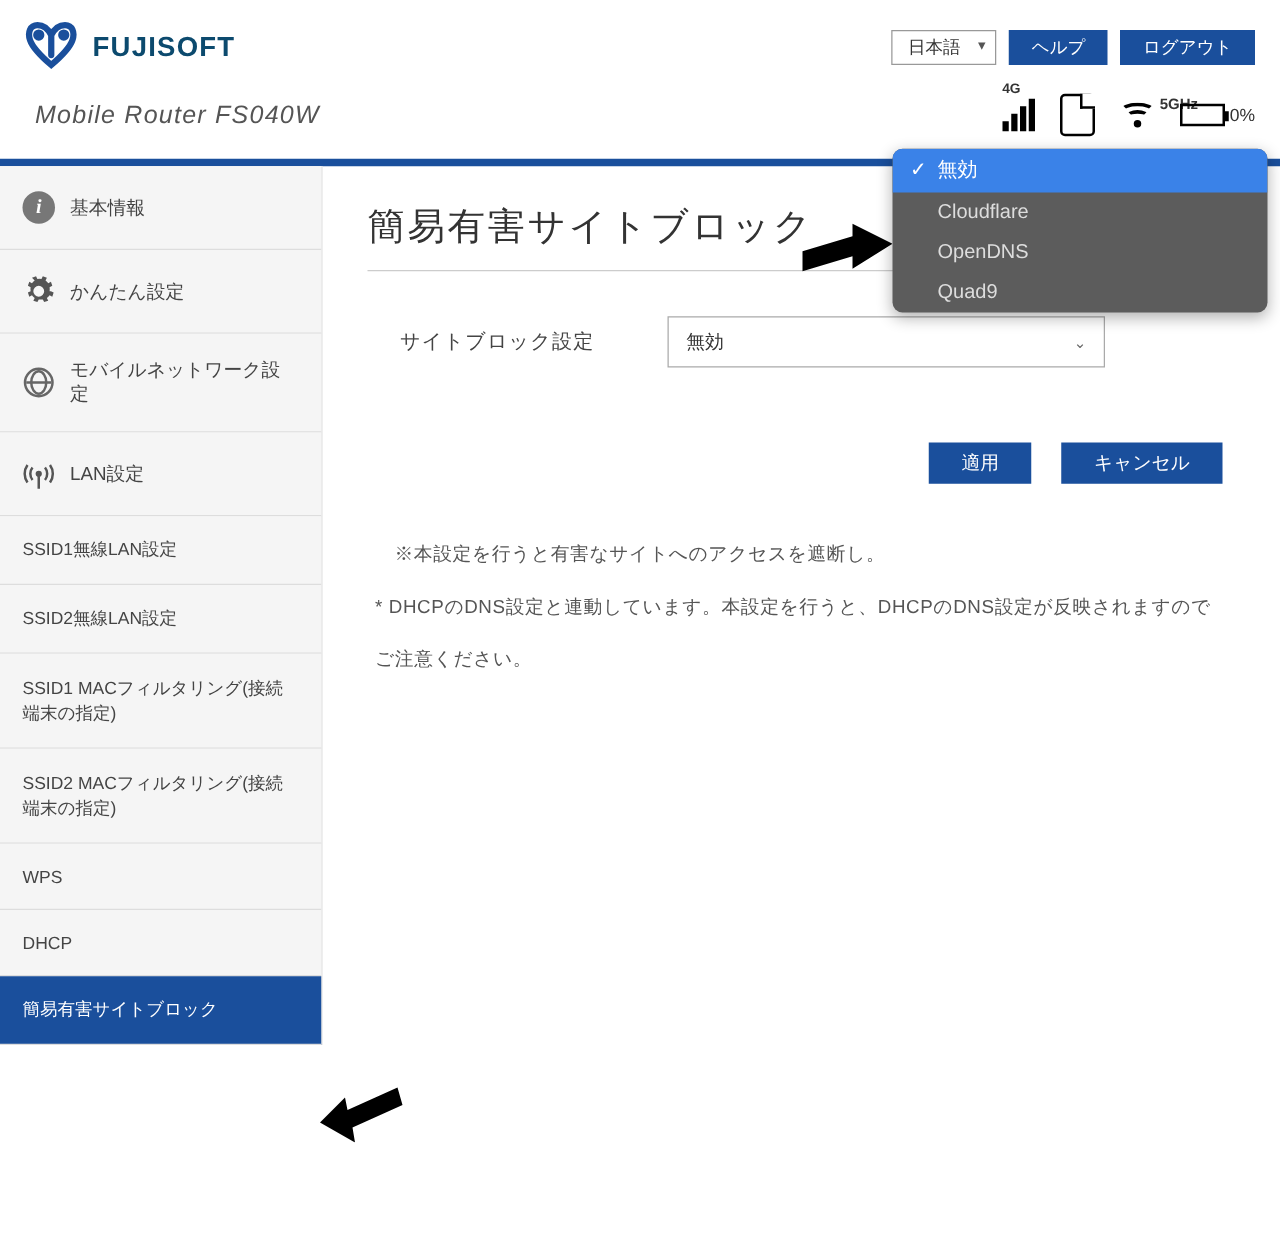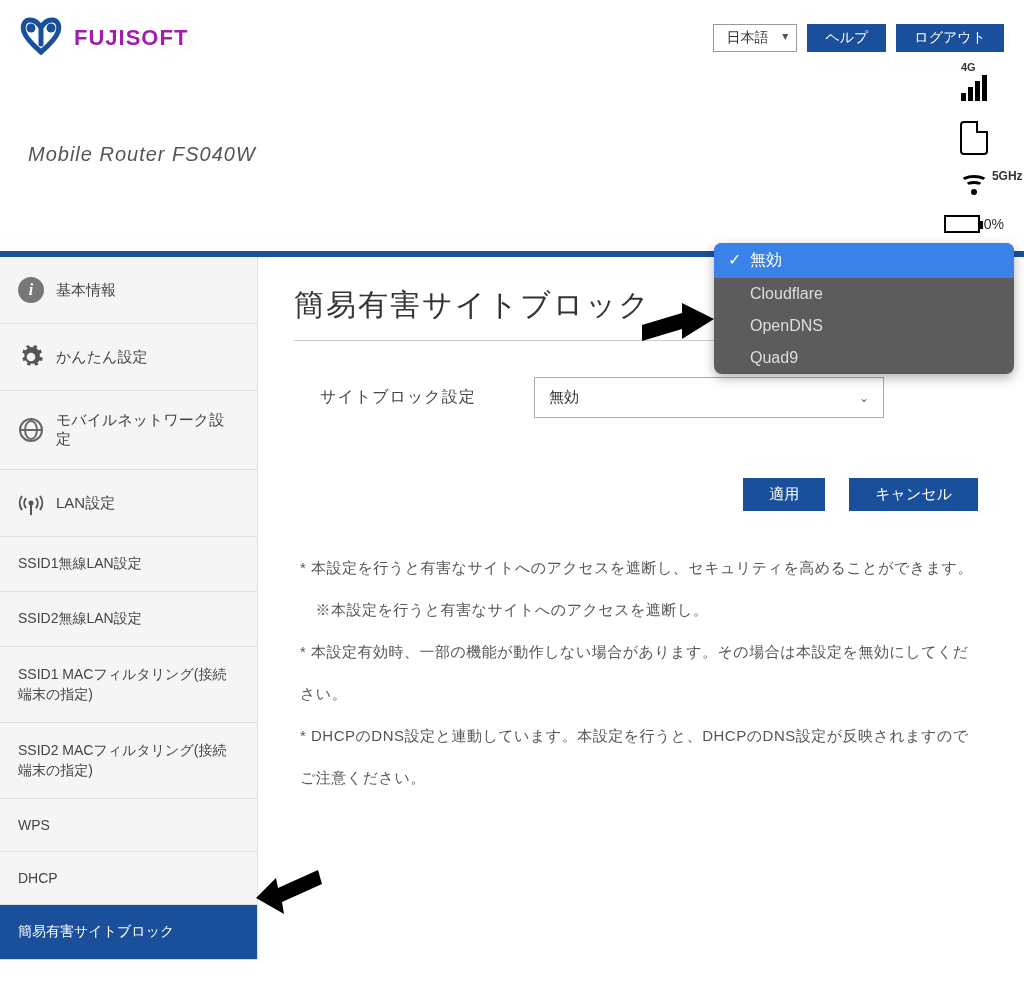--- a/index.html
+++ b/index.html
@@ -1,28 +1,28 @@
 <!DOCTYPE html>
 <html><head>
 <meta charset="utf-8">
 <style>
   * { box-sizing: border-box; margin: 0; padding: 0; }
   body { font-family: "Hiragino Sans", "Meiryo", Arial, sans-serif; font-size: 14px; color: #333; background: #fff; width: 1024px; }
   
   .topbar { display: flex; align-items: center; padding: 16px 20px 8px 20px; }
   .logo-area { display: flex; align-items: center; gap: 12px; }
-  .brand-name { font-size: 22px; font-weight: 700; letter-spacing: 1px; color: #a21caf; }
+  .brand-name { font-size: 22px; font-weight: 700; letter-spacing: 1px; color: #0c4a6e; }
   .spacer { flex: 1; }
   .lang-select { border: 1px solid #999; padding: 4px 28px 4px 12px; font-size: 14px; position: relative; background: #fff; }
   .lang-select::after { content: "▾"; position: absolute; right: 8px; top: 4px; color: #555; font-size: 12px; }
   .btn-primary { background: #1a4f9c; color: #fff; padding: 5px 18px; font-size: 14px; border: none; margin-left: 10px; cursor: pointer; }
   
   .subheader { display: flex; align-items: center; padding: 8px 20px 18px 28px; }
   .device-name { font-size: 20px; font-style: italic; color: #555; letter-spacing: 1px; }
-  .status-icons { display: flex; align-items: center; gap: 20px; flex-direction: column; }
+  .status-icons { display: flex; align-items: center; gap: 20px; }
   .signal-box { display:flex; align-items:flex-end; gap:2px; position:relative; }
   .signal-box .lbl { position:absolute; top:-14px; left:0; font-size:11px; font-weight:600; }
   .bar { width:5px; background:#000; }
   .b1{height:8px}.b2{height:14px}.b3{height:20px}.b4{height:26px}
   .sim-icon { width:28px; height:34px; border:2px solid #000; border-radius:4px; position:relative; }
   .sim-icon::before{content:"";position:absolute;right:-2px;top:-2px;width:10px;height:10px;background:#fff;border-left:2px solid #000;border-bottom:2px solid #000;}
   .wifi-icon {display:flex;flex-direction:column;align-items:center;position:relative;}
   .wifi-icon .lbl{position:absolute;left:32px;top:-6px;font-size:12px;font-weight:600;white-space:nowrap;}
   .wifi-arcs{width:28px;height:20px;position:relative;}
   .arc{position:absolute;border:3px solid #000;border-bottom:none;border-left-color:transparent;border-right-color:transparent;border-radius:50% 50% 0 0;}
@@ -201,23 +201,21 @@
         <span class="chev-down">⌄</span>
       </div>
     </div>
 
     <div class="action-row">
       <button class="btn-primary">適用</button>
       <button class="btn-primary">キャンセル</button>
     </div>
 
     <div class="notes">
-      <p>* 本設定を行うと有害なサイトへのアクセスを遮断し、セキュリティを高めることができます。</p>
       <p>　※本設定を行うと有害なサイトへのアクセスを遮断し。</p>
-      <p>* 本設定有効時、一部の機能が動作しない場合があります。その場合は本設定を無効にしてください。</p>
       <p>* DHCPのDNS設定と連動しています。本設定を行うと、DHCPのDNS設定が反映されますのでご注意ください。</p>
     </div>
 
   </div>
 </div>
 
 <div class="arrow-annotation" style="position:absolute; top:862px; left:256px;">
   <svg width="70" height="52">
       <polygon points="0,36 28,52 26,40 66,22 62,8 22,26 20,16" fill="#000"></polygon>
     </svg>

